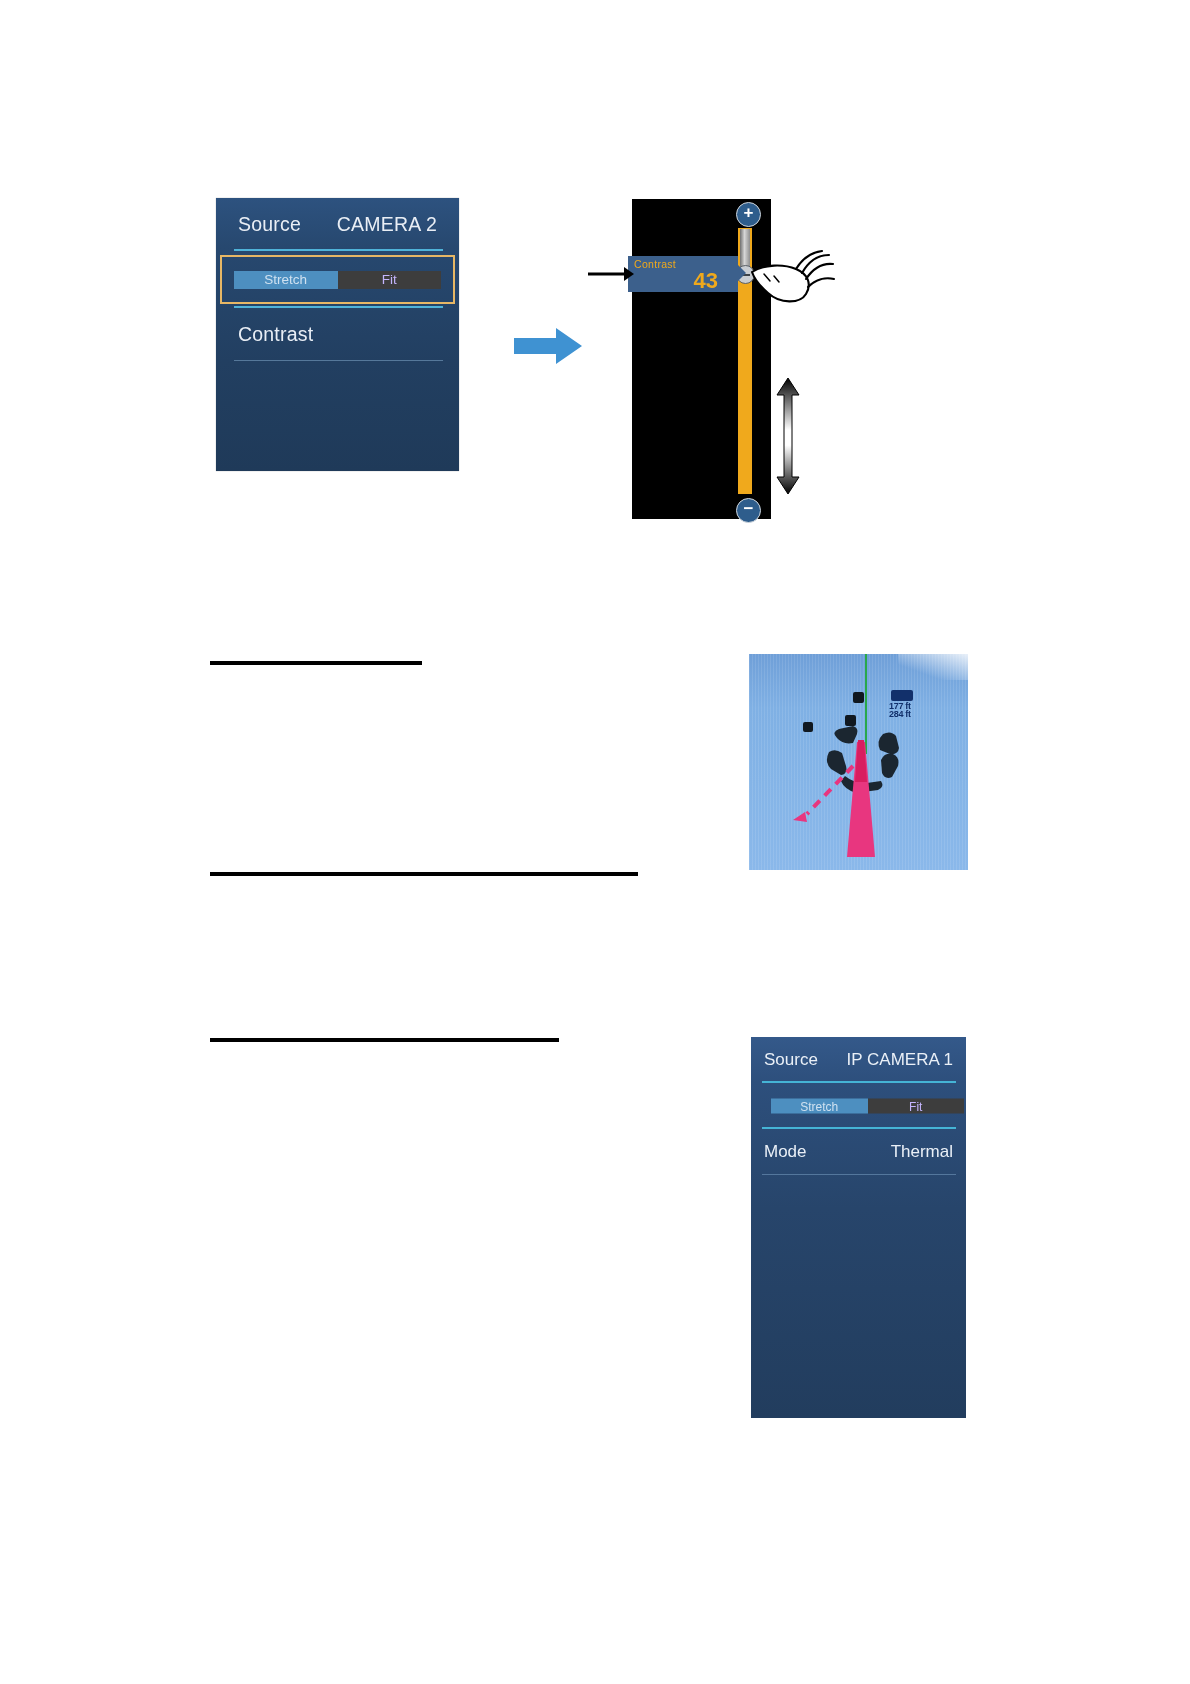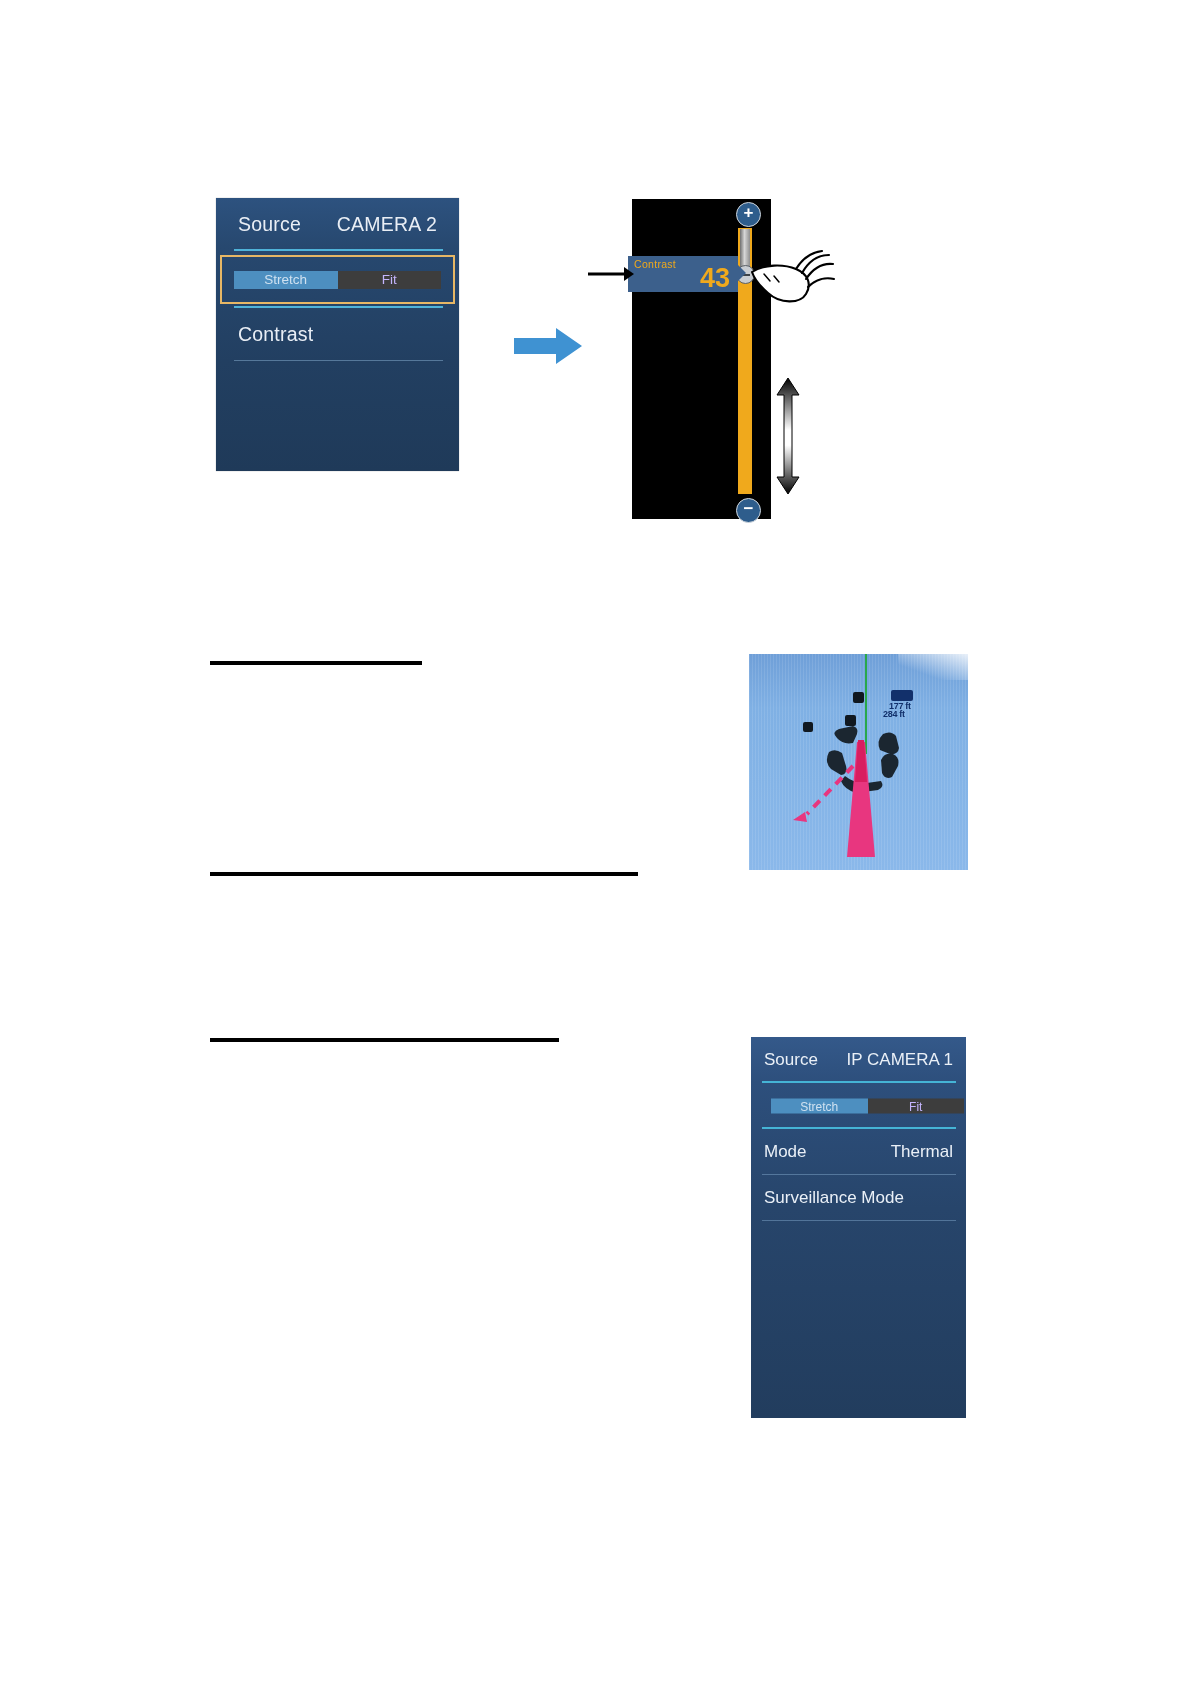--- a/index.html
+++ b/index.html
@@ -135,22 +135,22 @@
   }
   #contrast-callout .cap {
     position: absolute;
     left: 6px; top: 2px;
     font-size: 10.5px;
     color: #f0a91c;
     letter-spacing: .3px;
   }
   #contrast-callout .num {
     position: absolute;
-    right: 8px; bottom: -2px;
-    font-size: 27px;
+    right: 20px; bottom: -2px;
+    font-size: 22px;
     color: #f0a91c;
     font-weight: 600;
     margin-top: 40px;
   }
   #contrast-callout .nub {
     position: absolute;
     right: -8px; top: 8px;
     width: 0; height: 0;
     border-top: 9px solid transparent;
     border-bottom: 9px solid transparent;
@@ -347,21 +347,21 @@
     <g stroke="#e8367f" stroke-width="4" stroke-dasharray="9 7" fill="none">
       <path d="M104,112 L58,160"></path>
     </g>
     <polygon points="56,158 44,166 58,168" fill="#e8367f"></polygon>
     <g fill="#12306b">
       <rect x="142" y="36" width="22" height="11" rx="2"></rect>
     </g>
   </svg>
 
   <div class="tgt-text" style="left:140px; top:48px;">177 ft</div>
-  <div class="tgt-text" style="left:134px; top:56px;">284 ft</div>
+  <div class="tgt-text" style="left:140px; top:56px;">284 ft</div>
 </div>
 
 <div class="abs" id="menu-ipcamera">
 
   <div class="row">
     <span class="lbl">Source</span>
     <span class="val">IP CAMERA 1</span>
     <div class="sep bright"></div>
   </div>
 
@@ -376,19 +376,14 @@
 
 
   <div class="row">
     <span class="lbl">Mode</span>
     <span class="val">Thermal</span>
     <div class="sep"></div>
   </div>
 
 
 
-  <div class="row">
-    <span class="lbl">Surveillance Mode</span>
-    <span class="val"></span>
-    <div class="sep"></div>
-  </div>
 
 </div>
 
 </body></html>

